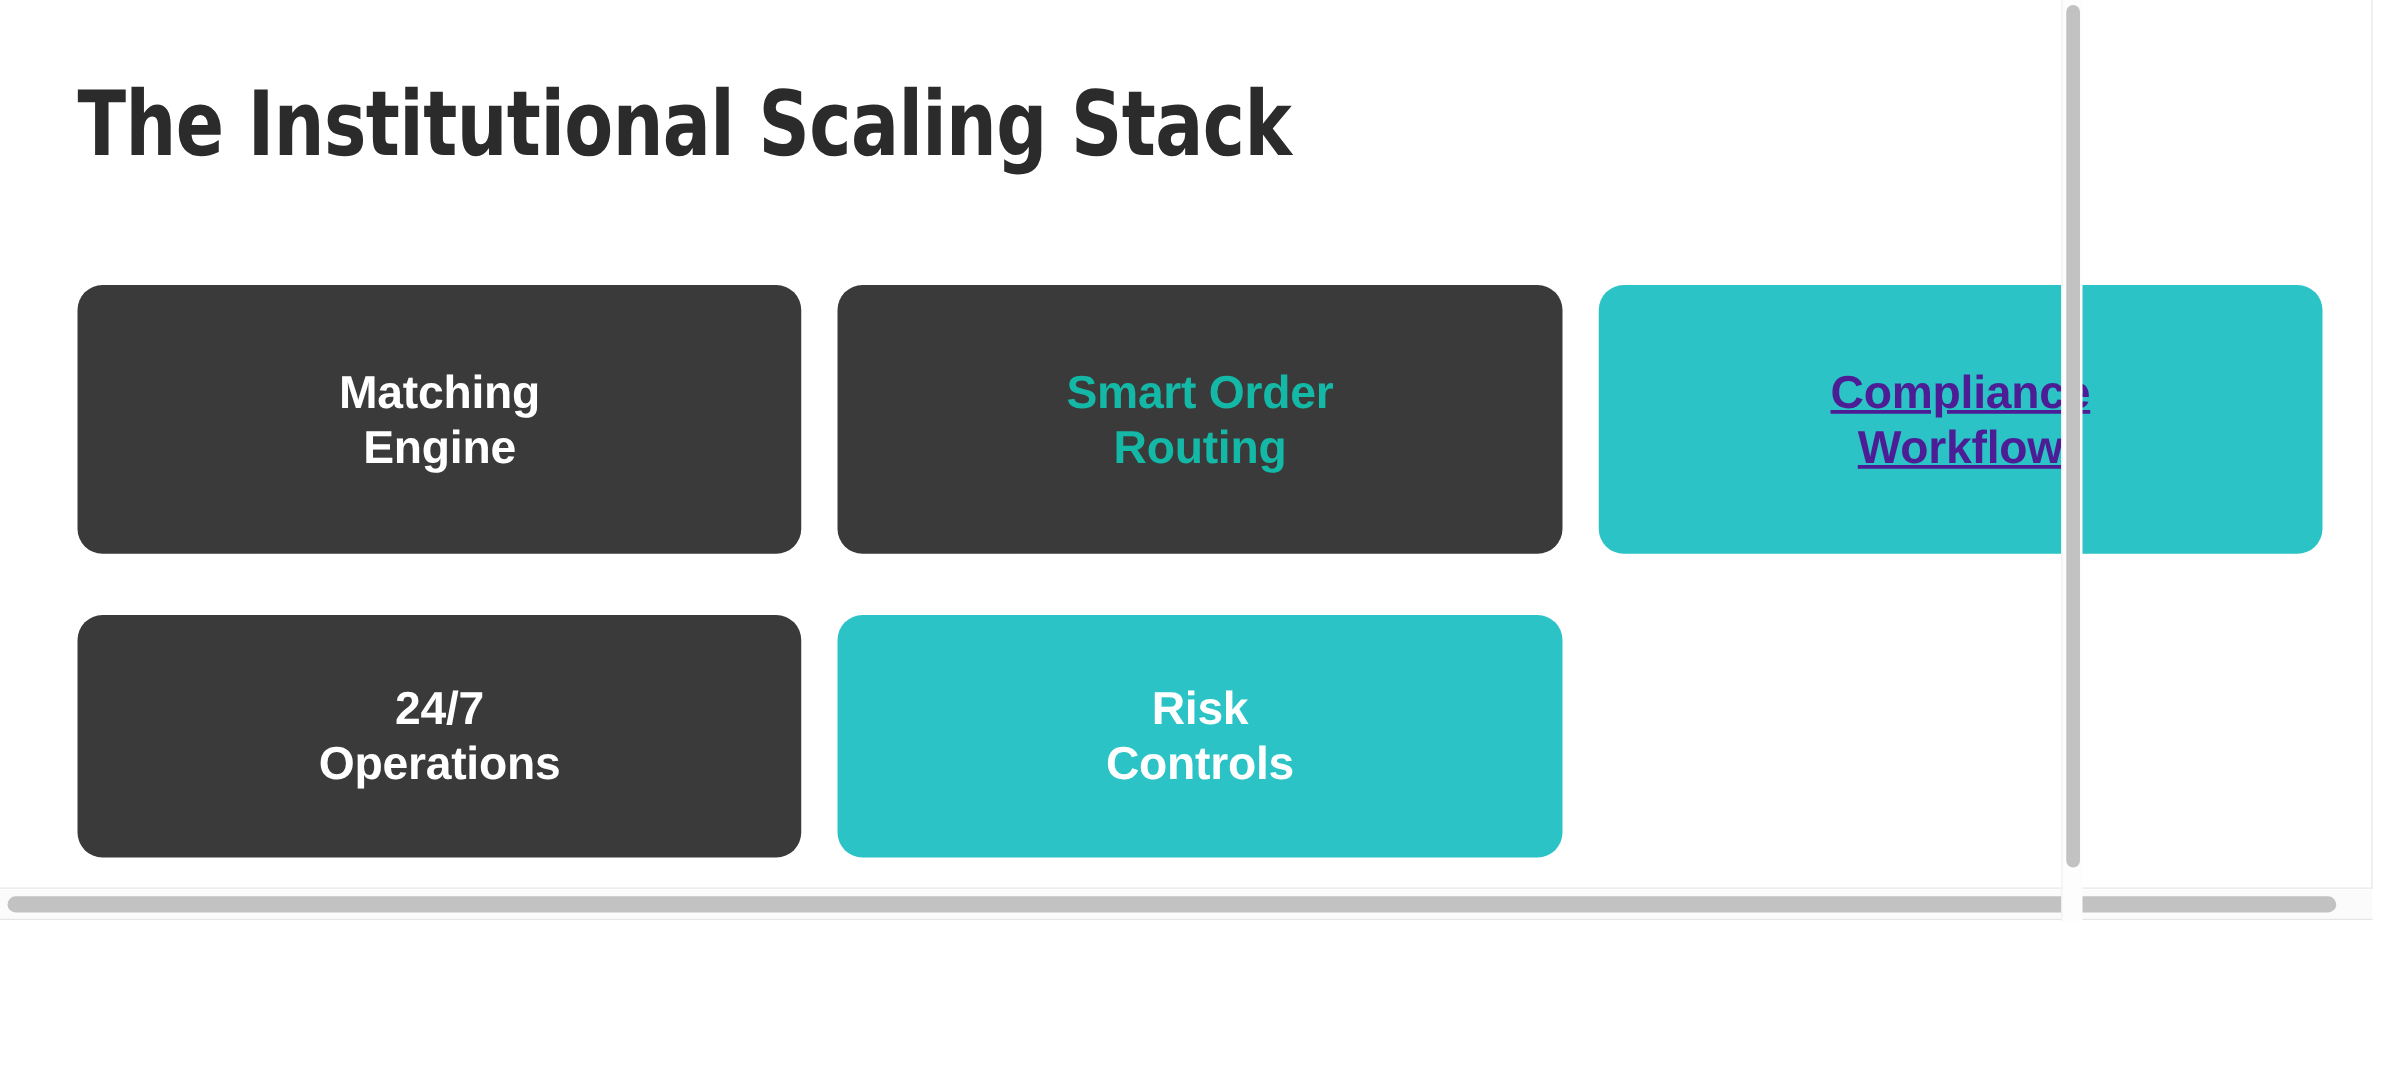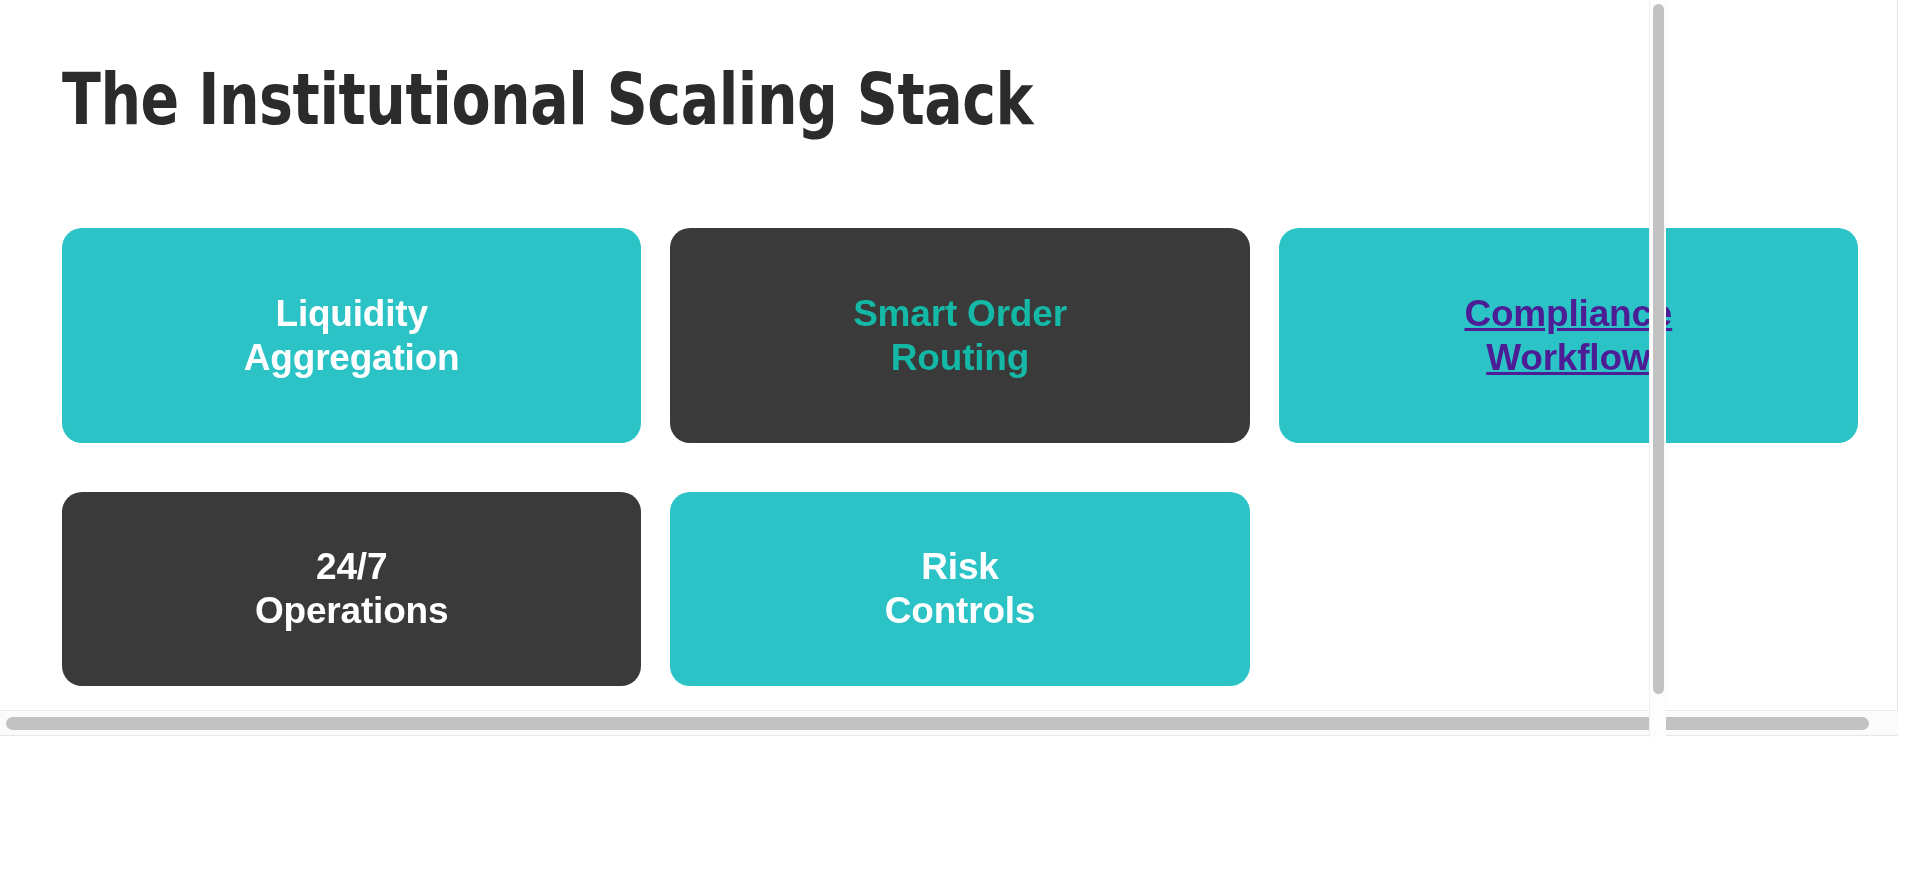--- a/index.html
+++ b/index.html
@@ -160,23 +160,23 @@
 </head>
 <body>
 
 <div class="viewport">
 
   <div class="slide">
 
     <h1 class="slide-title" style="color: rgb(43, 43, 43);">The Institutional Scaling Stack</h1>
 
     <div class="card-grid">
-      <div class="card card-1" style="background: rgb(43, 195, 198);">
-        <span class="card-label" style="color: rgb(255, 255, 255);">Liquidity
-Aggregation</span>
+      <div class="card card-0" style="background: rgb(58, 58, 58);">
+        <span class="card-label" style="color: rgb(255, 255, 255);">Matching
+Engine</span>
       </div>
       <div class="card card-2" style="background: rgb(58, 58, 58);">
         <span class="card-label" style="color: #14b8a6;">Smart Order
 Routing</span>
       </div>
       <div class="card card-3" style="background: rgb(43, 195, 198);">
         <span class="card-label" style="color: #4c1d95; text-decoration: underline;">Compliance
 Workflow</span>
       </div>
       <div class="card card-4" style="background: rgb(58, 58, 58); margin-top: 21px;">

